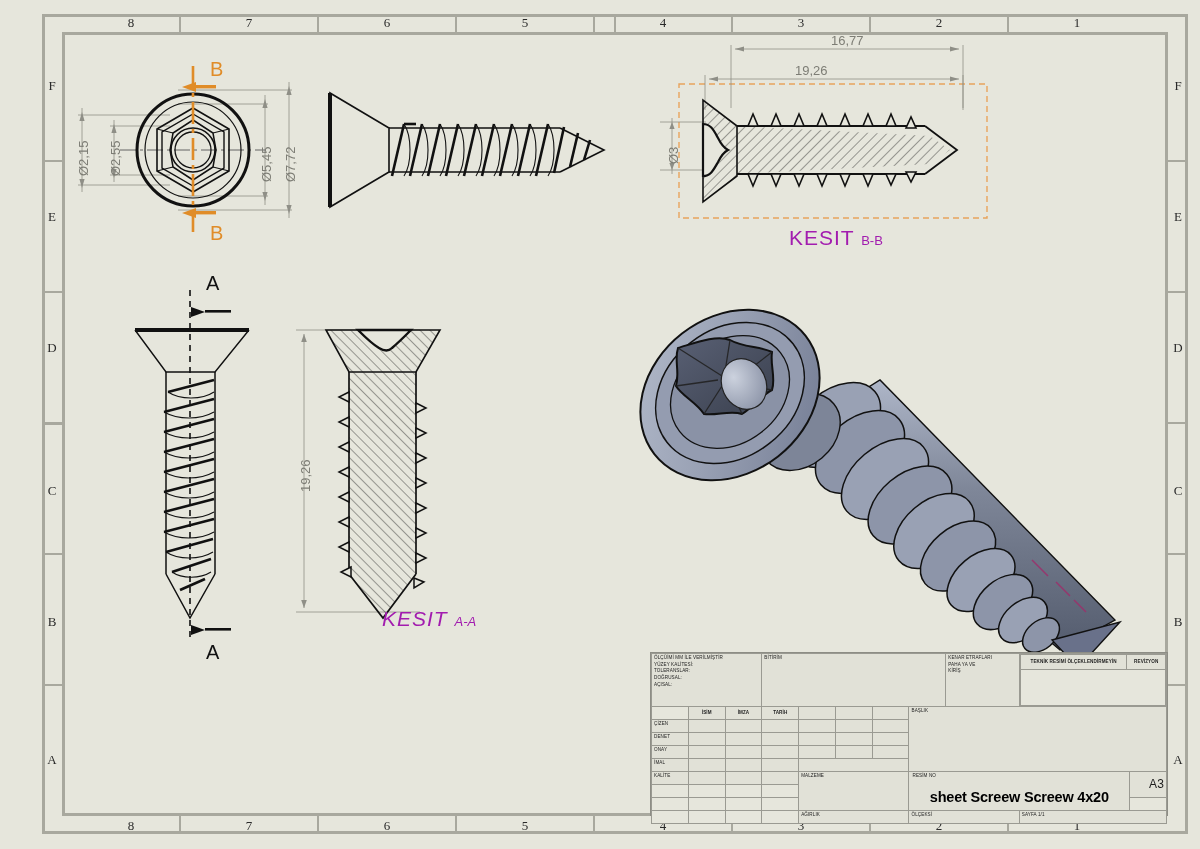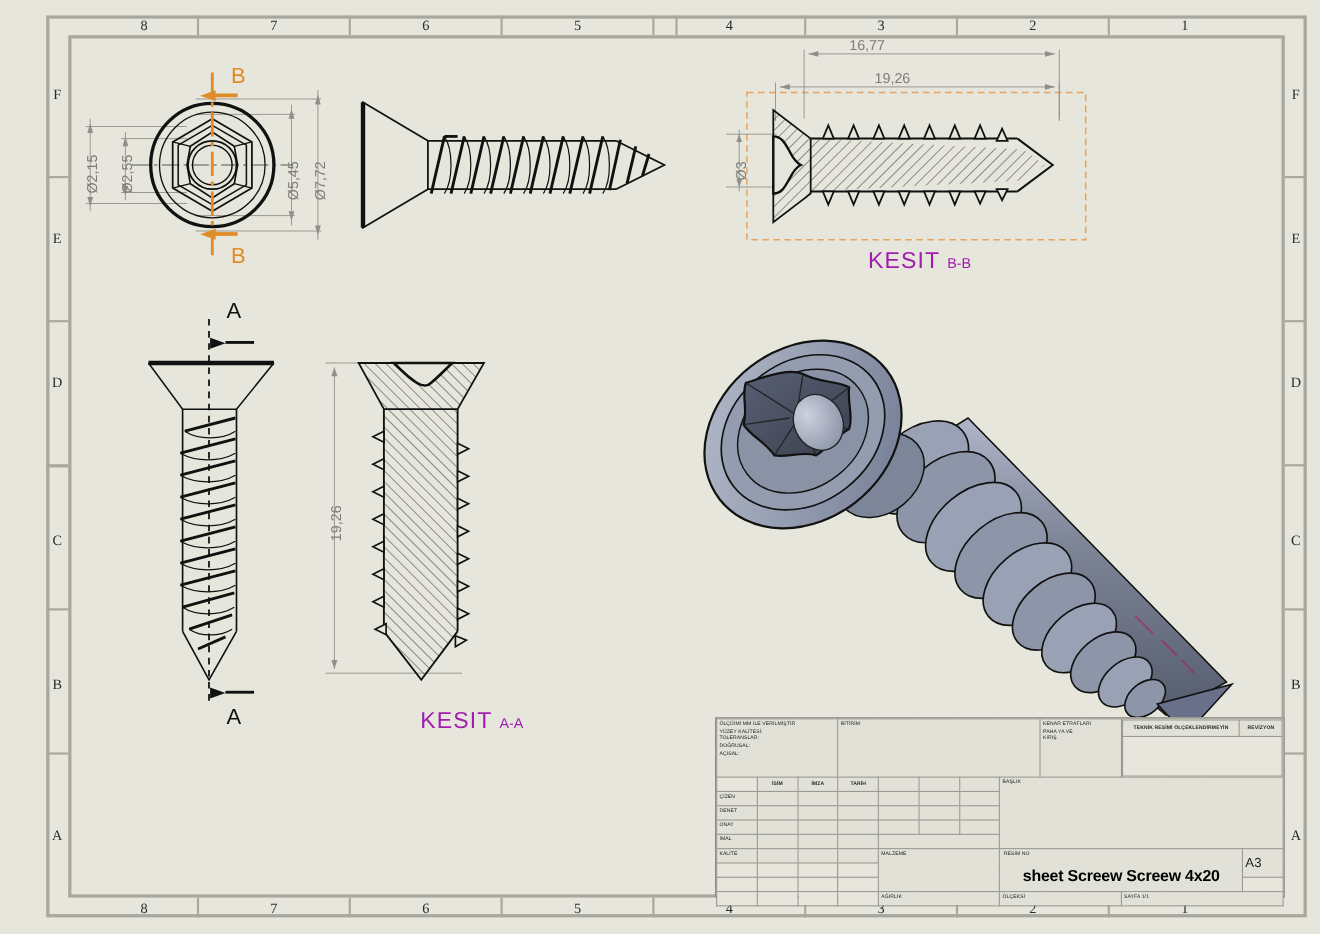--- a/index.html
+++ b/index.html
@@ -63,21 +63,21 @@
     overflow:hidden;
   }
   #titleblock td.ctr{text-align:center;vertical-align:middle;font-weight:bold;}
   #titleblock td.blank{background:#e6e6dc;}
   .tb-title{
     font-size:14.5px!important;font-weight:bold;color:#000;
     text-align:center;letter-spacing:-0.2px;
     font-family:"Liberation Sans", sans-serif;
   }
   .tb-size{
-    font-size:12px!important;text-align:left;vertical-align:middle!important;
+    font-size:12px!important;text-align:right;vertical-align:middle!important;
     font-family:"Liberation Serif", serif;color:#111;
   }
   .tb-small{display:block;font-size:4.6px;}
   .wrapcell{white-space:pre-line;}
 </style>
 </head>
 <body>
 
 <div id="sheet">
 
@@ -489,36 +489,36 @@
 
       <ellipse cx="744" cy="384" rx="22" ry="26" transform="rotate(-25 744 384)" fill="url(#domeGrad)" stroke="#222" stroke-width="1.2"></ellipse>
     </g>
   </svg>
 
   <div class="dimtxt vert" style="left:76px;top:176px;">Ø2,15</div>
   <div class="dimtxt vert" style="left:108px;top:176px;">Ø2,55</div>
   <div class="dimtxt vert" style="left:259px;top:182px;">Ø5,45</div>
   <div class="dimtxt vert" style="left:283px;top:182px;">Ø7,72</div>
 
-  <div class="dimtxt" style="left:772px;top:33px;">16,77</div>
+  <div class="dimtxt" style="left:831px;top:33px;">16,77</div>
   <div class="dimtxt" style="left:795px;top:63px;">19,26</div>
   <div class="dimtxt vert" style="left:666px;top:164px;">Ø3</div>
 
   <div class="dimtxt vert" style="left:298px;top:492px;">19,26</div>
 
   <div class="seclet orange" style="left:210px;top:58px;">B</div>
   <div class="seclet orange" style="left:210px;top:222px;">B</div>
   <div class="seclet black" style="left:206px;top:272px;">A</div>
   <div class="seclet black" style="left:206px;top:641px;">A</div>
 
   <div class="viewlabel" style="left:789px;top:226px;">
     <span>KESIT</span>
     <span class="sub">B-B</span>
   </div>
-  <div class="viewlabel" style="left:382px;top:644px;">
+  <div class="viewlabel" style="left:382px;top:607px;font-style:italic;">
     <span>KESIT</span>
     <span class="sub">A-A</span>
   </div>
 
   <div id="titleblock">
     <table>
 
       <tbody>
           <tr style="height:53px;">
         <td colspan="3" class="wrapcell">ÖLÇÜİMİ MM İLE VERİLMİŞTİR

